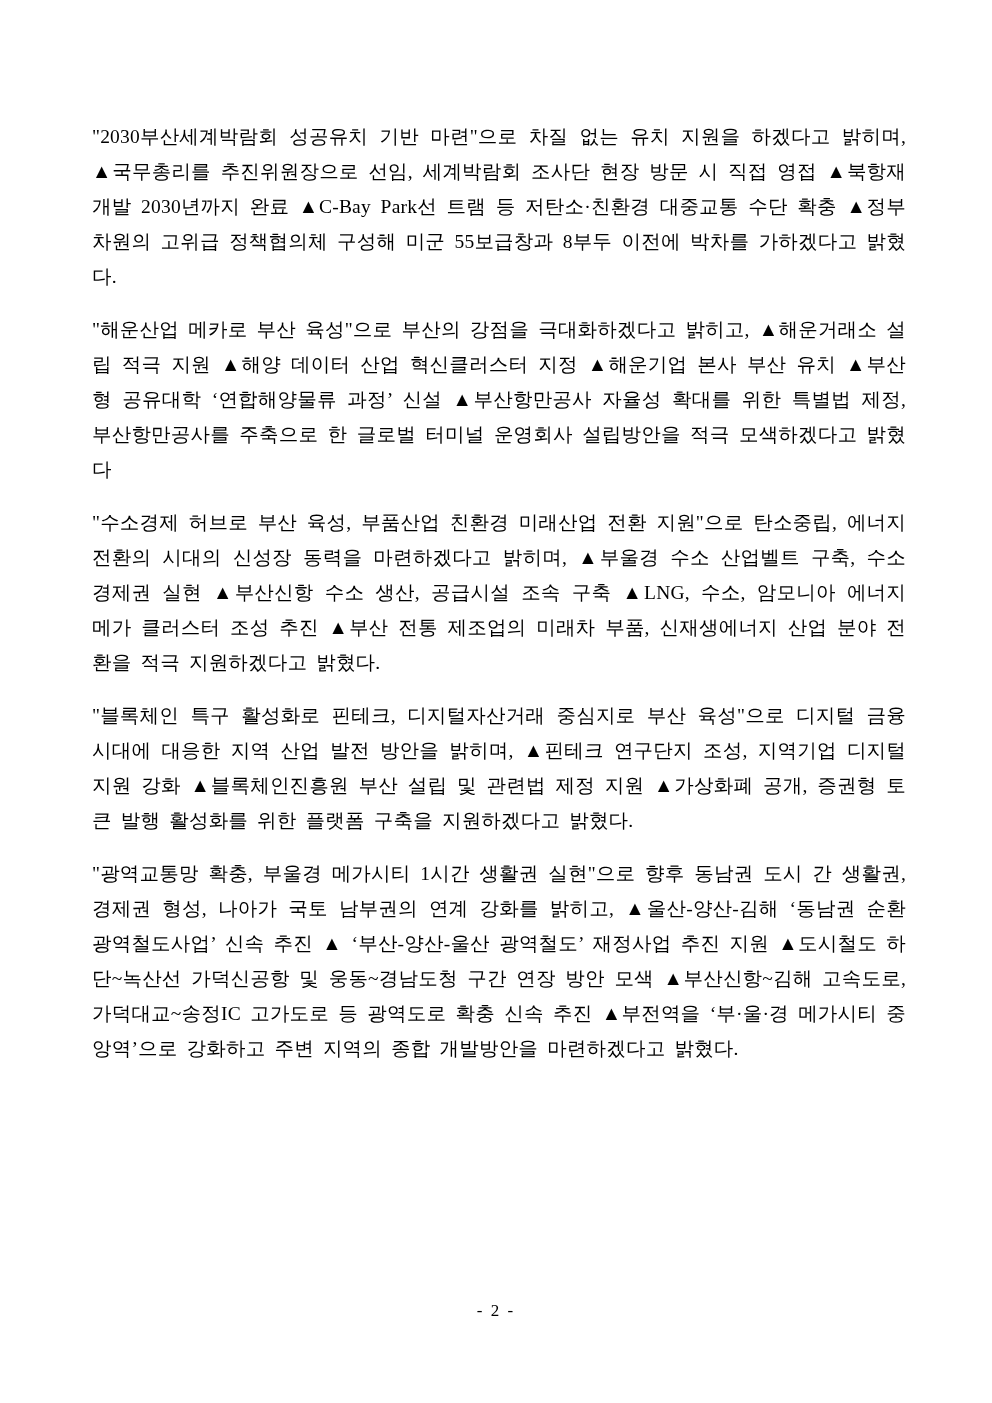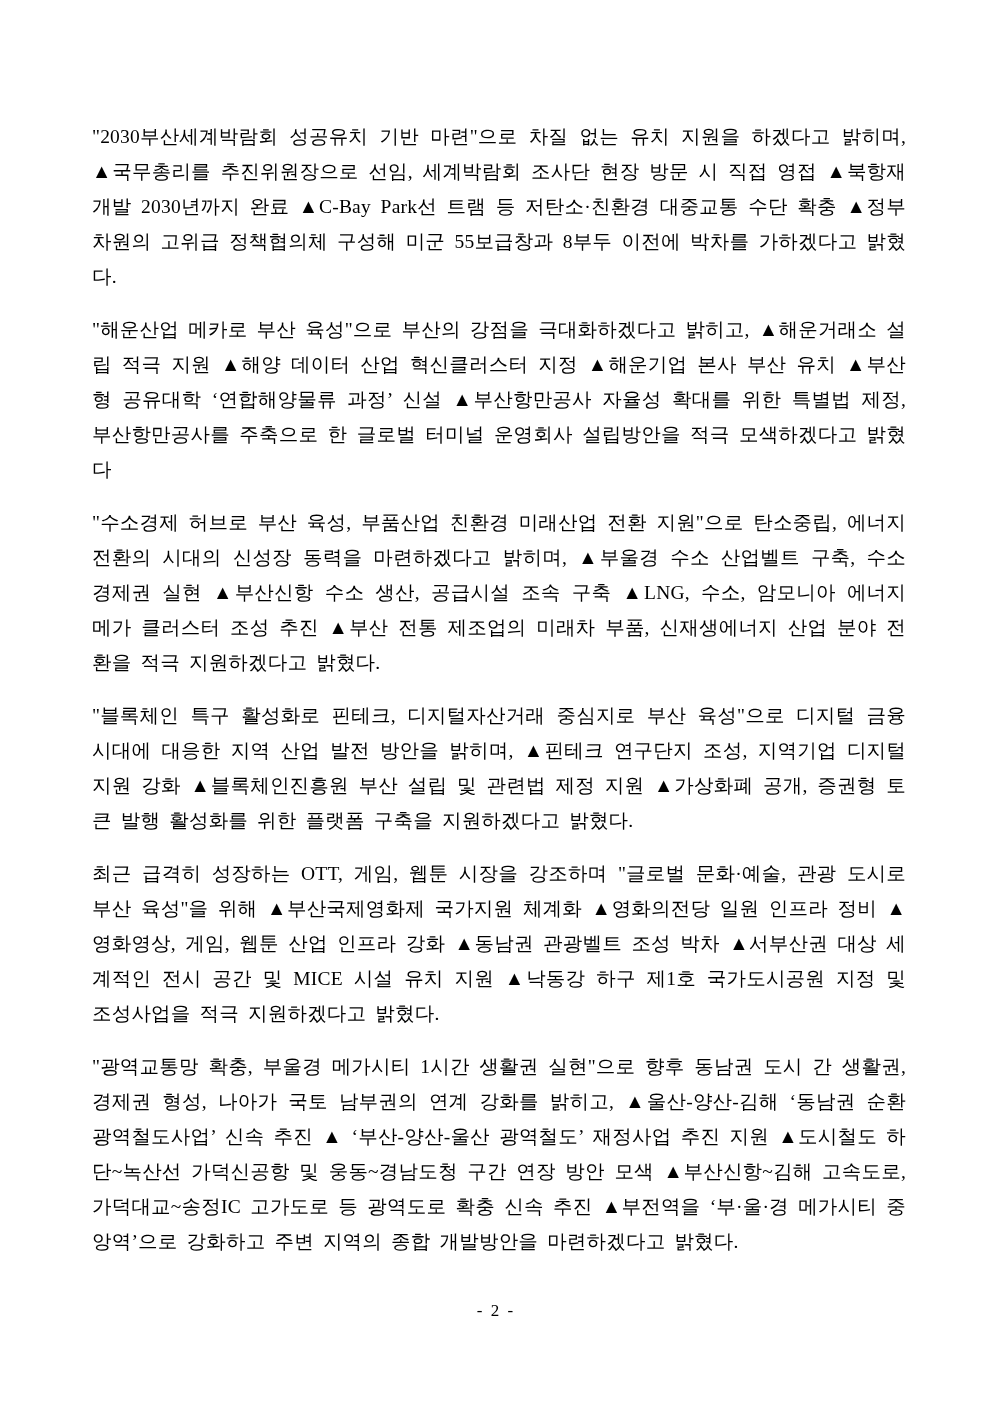--- a/index.html
+++ b/index.html
@@ -50,17 +50,16 @@
 </style>
 </head>
 <body>
 
 <div class="page">
   <div class="content">
     <p class="para">"2030부산세계박람회 성공유치 기반 마련"으로 차질 없는 유치 지원을 하겠다고 밝히며, ▲국무총리를 추진위원장으로 선임, 세계박람회 조사단 현장 방문 시 직접 영접 ▲북항재개발 2030년까지 완료 ▲C-Bay Park선 트램 등 저탄소·친환경 대중교통 수단 확충 ▲정부 차원의 고위급 정책협의체 구성해 미군 55보급창과 8부두 이전에 박차를 가하겠다고 밝혔다.</p>
     <p class="para">"해운산업 메카로 부산 육성"으로 부산의 강점을 극대화하겠다고 밝히고, ▲해운거래소 설립 적극 지원 ▲해양 데이터 산업 혁신클러스터 지정 ▲해운기업 본사 부산 유치 ▲부산형 공유대학 ‘연합해양물류 과정’ 신설 ▲부산항만공사 자율성 확대를 위한 특별법 제정, 부산항만공사를 주축으로 한 글로벌 터미널 운영회사 설립방안을 적극 모색하겠다고 밝혔다</p>
     <p class="para">"수소경제 허브로 부산 육성, 부품산업 친환경 미래산업 전환 지원"으로 탄소중립, 에너지 전환의 시대의 신성장 동력을 마련하겠다고 밝히며, ▲부울경 수소 산업벨트 구축, 수소 경제권 실현 ▲부산신항 수소 생산, 공급시설 조속 구축 ▲LNG, 수소, 암모니아 에너지 메가 클러스터 조성 추진 ▲부산 전통 제조업의 미래차 부품, 신재생에너지 산업 분야 전환을 적극 지원하겠다고 밝혔다.</p>
     <p class="para">"블록체인 특구 활성화로 핀테크, 디지털자산거래 중심지로 부산 육성"으로 디지털 금융 시대에 대응한 지역 산업 발전 방안을 밝히며, ▲핀테크 연구단지 조성, 지역기업 디지털 지원 강화 ▲블록체인진흥원 부산 설립 및 관련법 제정 지원 ▲가상화폐 공개, 증권형 토큰 발행 활성화를 위한 플랫폼 구축을 지원하겠다고 밝혔다.</p>
-    <p class="para">최근 급격히 성장하는 OTT, 게임, 웹툰 시장을 강조하며 "글로벌 문화·예술, 관광 도시로 부산 육성"을 위해 ▲부산국제영화제 국가지원 체계화 ▲영화의전당 일원 인프라 정비 ▲영화영상, 게임, 웹툰 산업 인프라 강화 ▲동남권 관광벨트 조성 박차 ▲서부산권 대상 세계적인 전시 공간 및 MICE 시설 유치 지원 ▲낙동강 하구 제1호 국가도시공원 지정 및 조성사업을 적극 지원하겠다고 밝혔다.</p>
     <p class="para">"광역교통망 확충, 부울경 메가시티 1시간 생활권 실현"으로 향후 동남권 도시 간 생활권, 경제권 형성, 나아가 국토 남부권의 연계 강화를 밝히고, ▲울산-양산-김해 ‘동남권 순환 광역철도사업’ 신속 추진 ▲ ‘부산-양산-울산 광역철도’ 재정사업 추진 지원 ▲도시철도 하단~녹산선 가덕신공항 및 웅동~경남도청 구간 연장 방안 모색 ▲부산신항~김해 고속도로, 가덕대교~송정IC 고가도로 등 광역도로 확충 신속 추진 ▲부전역을 ‘부·울·경 메가시티 중앙역’으로 강화하고 주변 지역의 종합 개발방안을 마련하겠다고 밝혔다.</p>
   </div>
   <div class="footer">- 2 -</div>
 </div>
 
 </body></html>

